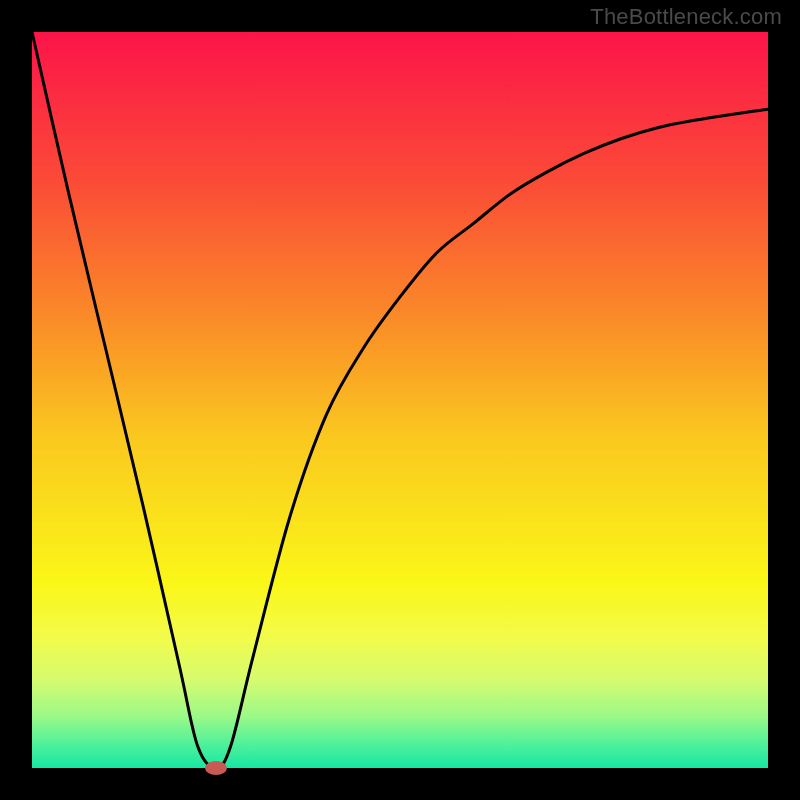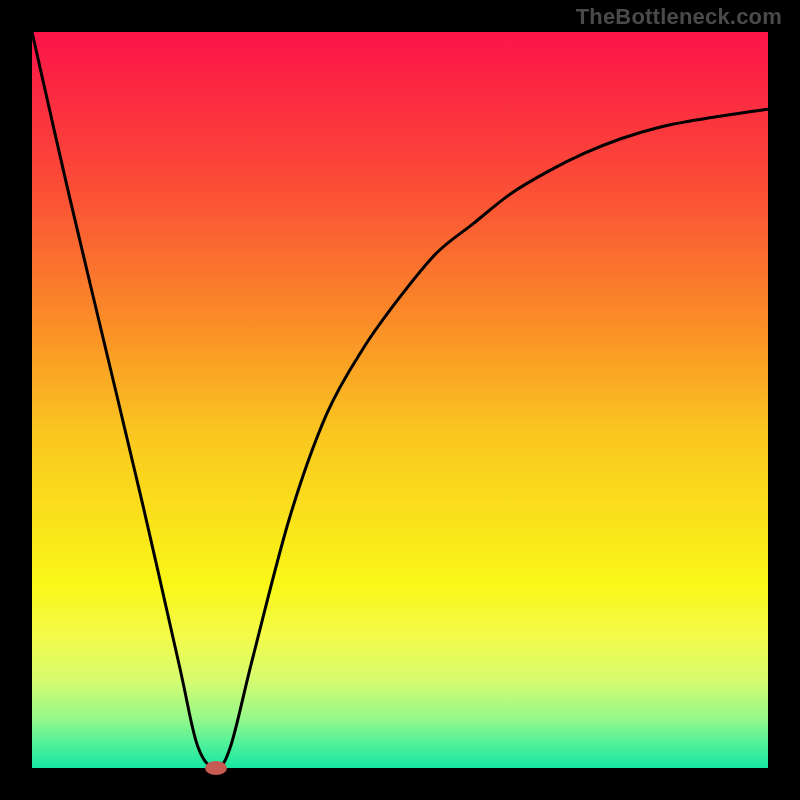--- a/index.html
+++ b/index.html
@@ -16,21 +16,21 @@
     width: 800px;
     height: 800px;
     background: #000;
   }
   .watermark {
     position: absolute;
     top: 4px;
     right: 18px;
     color: #4a4a4a;
     font-size: 22px;
-    font-weight: 700;
+    font-weight: 400;
     letter-spacing: 0.2px;
     z-index: 5;
   }
   svg {
     display: block;
     position: absolute;
     top: 0;
     left: 0;
   }
 </style>

